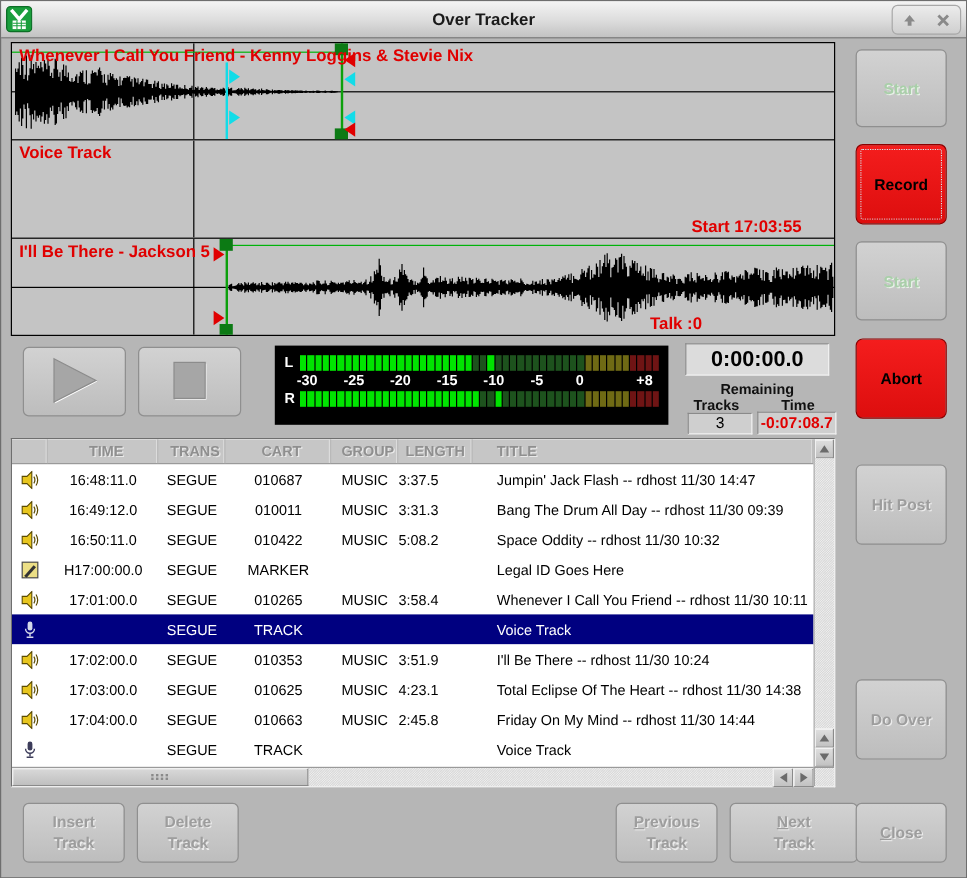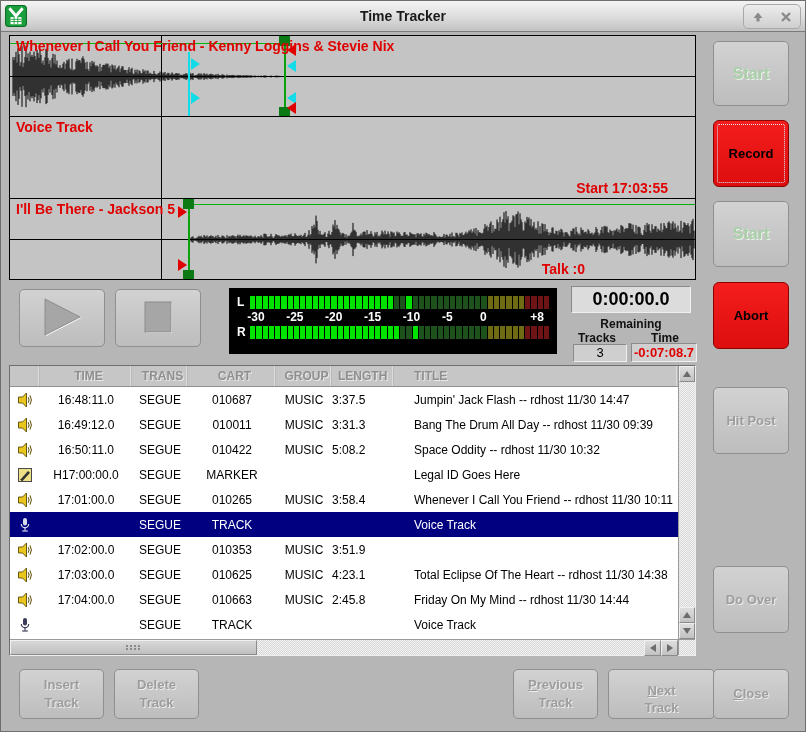--- a/index.html
+++ b/index.html
@@ -28,21 +28,21 @@
   .sq{position:absolute;width:11px;height:10px;background:#0c7a14;z-index:4;}
   .tri{position:absolute;width:0;height:0;z-index:4;}
   .tri-l-cyan{border-right:9px solid #12dce8;border-top:6px solid transparent;border-bottom:6px solid transparent;}
   .tri-r-cyan{border-left:9px solid #12dce8;border-top:6px solid transparent;border-bottom:6px solid transparent;}
   .tri-l-red{border-right:9px solid #e00000;border-top:6px solid transparent;border-bottom:6px solid transparent;}
   .tri-r-red{border-left:9px solid #e00000;border-top:6px solid transparent;border-bottom:6px solid transparent;}
 
   
   .btn{background:linear-gradient(#d2d2d2,#bdbdbd);border:1px solid #8f8f8f;border-radius:5px;box-sizing:border-box;font-family:"Liberation Sans",sans-serif;}
   .dis-label{color:#9d9d9d;text-shadow:1px 1px 0 #ececec;font-weight:bold;font-size:13px;}
-  .green-label{color:#a9cfa9;text-shadow:1px 1px 0 #e8f2e8;font-weight:bold;font-size:16px;}
+  .green-label{color:#a9cfa9;text-shadow:1px 1px 0 #e8f2e8;font-weight:bold;font-size:13px;}
   .play-btn{position:absolute;left:18px;top:288px;width:86px;height:58px;}
   .stop-btn{position:absolute;left:114px;top:288px;width:86px;height:58px;}
 
   .meter{position:absolute;left:228px;top:287px;width:328px;height:66px;background:#000;box-sizing:border-box;padding:7px 8px 6px 8px;}
   .meter-row{display:flex;align-items:center;height:14px;}
   .meter-ch{color:#fff;font-weight:bold;font-size:12px;width:13px;}
   .segs{flex:1;display:flex;gap:1px;height:13px;}
   .seg{flex:1;}
   .mscale{position:relative;height:16px;margin-left:13px;}
   .mscale span{position:absolute;top:1px;transform:translateX(-50%);color:#fff;font-weight:bold;font-size:12px;}
@@ -103,21 +103,21 @@
 
 <div class="app">
 
   <div class="titlebar">
     <svg class="app-icon" viewBox="0 0 20 20">
       <rect x="0.5" y="0.5" width="19" height="19" rx="3" fill="#1a9e3c" stroke="#0c6e26"></rect>
       <path d="M4 3 L10 10 L16 3" stroke="#fff" stroke-width="2.6" fill="none"></path>
       <rect x="5" y="11" width="10" height="6.5" fill="#fff"></rect>
       <path d="M5 13 h10 M5 15 h10 M8.3 11 v6.5 M11.6 11 v6.5" stroke="#1a9e3c" stroke-width="0.8" fill="none"></path>
     </svg>
-    <div class="tb-title">Time Tracker</div>
+    <div class="tb-title">Over Tracker</div>
     <div class="winbtns">
       <span class="winbtn">
         <svg width="12" height="12" viewBox="0 0 12 12">
             <path d="M6 1.5 L10.5 7 H7.6 V10.5 H4.4 V7 H1.5 Z" fill="#8a8a8a"></path>
           </svg>
       </span>
       <span class="winbtn">
         <svg width="12" height="12" viewBox="0 0 12 12">
             <path d="M2 2 L10 10 M10 2 L2 10" stroke="#8a8a8a" stroke-width="2.4"></path>
           </svg>
@@ -434,20 +434,21 @@
               <svg class="rowicon" viewBox="0 0 16 16">
                 <polygon points="1.5,5 5.5,5 9.5,1 9.5,15 5.5,11 1.5,11" fill="#e8c61e" stroke="#5a4a00" stroke-width="0.9"></polygon>
                 <path d="M11.2 5.2 q1.8 2.8 0 5.6 M13 3.4 q2.8 4.6 0 9.2" fill="none" stroke="#5a4a00" stroke-width="1"></path>
               </svg>
             </div>
             <div class="lcell c1">17:02:00.0</div>
             <div class="lcell c2">SEGUE</div>
             <div class="lcell c3">010353</div>
             <div class="lcell c4">MUSIC</div>
             <div class="lcell c5">3:51.9</div>
+            <div class="lcell c6">I'll Be There -- rdhost 11/30 10:24</div>
           </div>
           <div class="lrow">
             <div class="lcell c0">
               <svg class="rowicon" viewBox="0 0 16 16">
                 <polygon points="1.5,5 5.5,5 9.5,1 9.5,15 5.5,11 1.5,11" fill="#e8c61e" stroke="#5a4a00" stroke-width="0.9"></polygon>
                 <path d="M11.2 5.2 q1.8 2.8 0 5.6 M13 3.4 q2.8 4.6 0 9.2" fill="none" stroke="#5a4a00" stroke-width="1"></path>
               </svg>
             </div>
             <div class="lcell c1">17:03:00.0</div>
             <div class="lcell c2">SEGUE</div>
@@ -517,20 +518,20 @@
 
   <button class="btn bb" style="left:18px;width:85px;">
     <span class="dis-label"><span>Insert</span><br><span>Track</span></span>
   </button>
   <button class="btn bb" style="left:113px;width:85px;">
     <span class="dis-label"><span>Delete</span><br><span>Track</span></span>
   </button>
   <button class="btn bb" style="left:512px;width:85px;">
     <span class="dis-label"><span class="u">P</span><span>revious</span><br><span>Track</span></span>
   </button>
-  <button class="btn bb" style="left:607px;width:107px;align-items:flex-end;">
+  <button class="btn bb" style="left:607px;width:107px;">
     <span class="dis-label"><span class="u">N</span><span>ext</span><br><span>Track</span></span>
   </button>
   <button class="btn bb" style="left:712px;width:76px;">
     <span class="dis-label"><span class="u">C</span><span>lose</span></span>
   </button>
 
 </div>
 
 </body></html>

